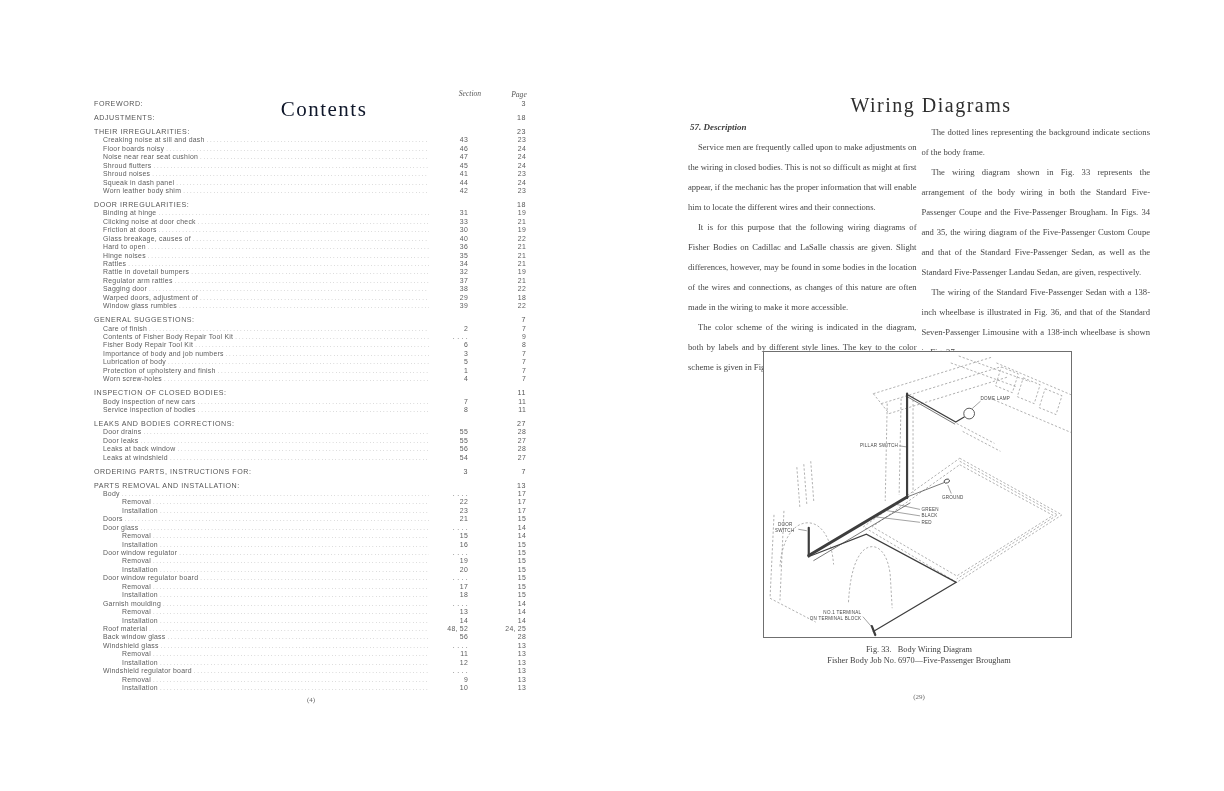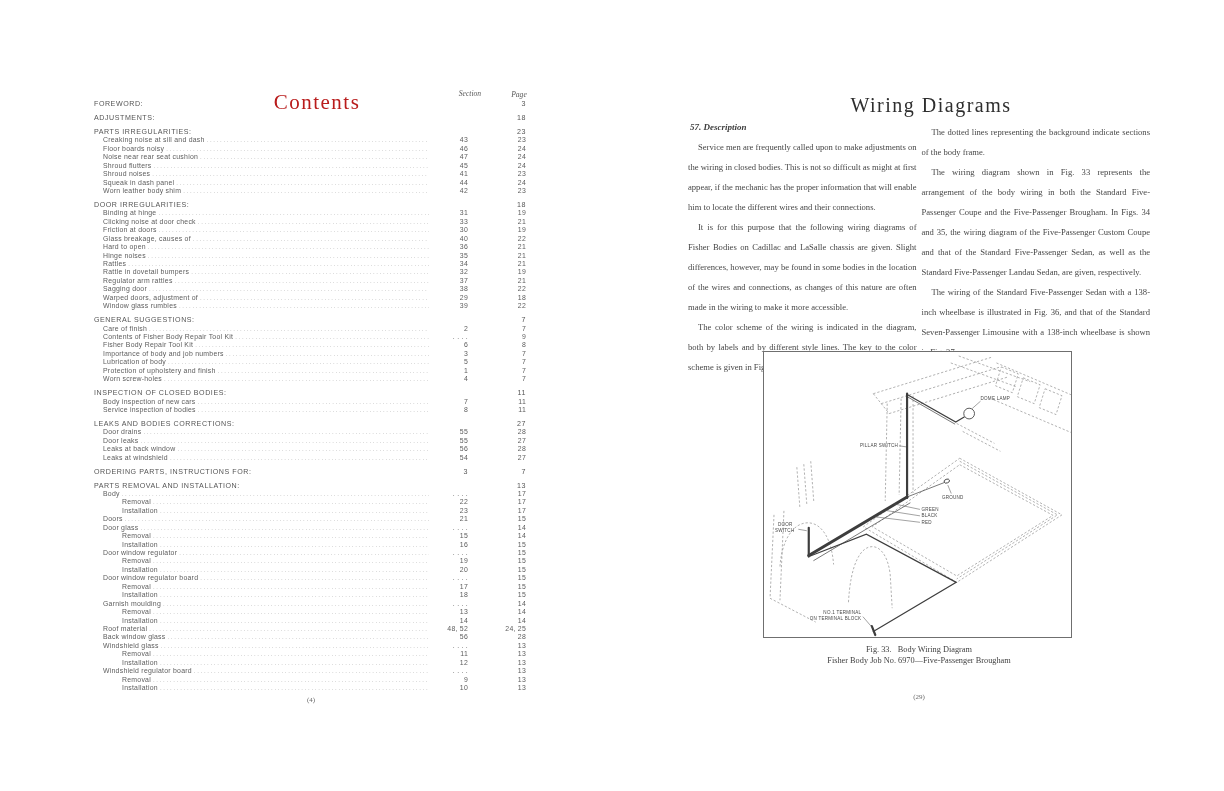--- a/index.html
+++ b/index.html
@@ -1,21 +1,21 @@
 <!DOCTYPE html>
 <html><head>
 <meta charset="utf-8">
 <style>
   html,body{margin:0;padding:0;background:#ffffff;}
   .canvas{position:relative;width:1224px;height:791px;background:#ffffff;overflow:hidden;
           font-family:"Liberation Serif",serif;color:#4a4a4a;}
 
   
   .contents-title{position:absolute;left:86px;top:84px;width:450px;text-align:center;
-    font-family:"Liberation Serif",serif;font-size:21px;color:#b91c1c;letter-spacing:1.5px;font-weight:normal;margin:6px;}
+    font-family:"Liberation Serif",serif;font-size:21px;color:#0f172a;letter-spacing:1.5px;font-weight:normal;margin:13px;}
   .colhead{position:absolute;font-style:italic;font-size:7.6px;color:#5a5a5a;text-align:center;
     font-family:"Liberation Serif",serif;}
   .colhead-section{left:446px;top:89px;width:48px;}
   .colhead-page{left:500px;top:90px;width:38px;}
 
   .toc{position:absolute;left:86px;top:100px;width:450px;
     font-family:"Liberation Sans",sans-serif;color:#5c5c5c;}
   .trow{display:flex;align-items:baseline;height:8.45px;line-height:8.45px;white-space:nowrap;}
   .trow.head{margin-top:5.5px;font-size:7.1px;letter-spacing:.55px;color:#555;padding-left:8px;}
   .toc .trow.head:first-child{margin-top:0;}
@@ -72,21 +72,21 @@
         <span class="sec"></span>
         <span class="pg">3</span>
       </div>
       <div class="trow head">
         <span class="lbl">ADJUSTMENTS:</span>
         <span class="dots nodots"></span>
         <span class="sec"></span>
         <span class="pg">18</span>
       </div>
       <div class="trow head">
-        <span class="lbl">PARTS IRREGULARITIES:</span>
+        <span class="lbl">THEIR IRREGULARITIES:</span>
         <span class="dots nodots"></span>
         <span class="sec"></span>
         <span class="pg">23</span>
       </div>
       <div class="trow item">
         <span class="lbl">Creaking noise at sill and dash</span>
         <span class="dots"></span>
         <span class="sec">43</span>
         <span class="pg">23</span>
       </div>

